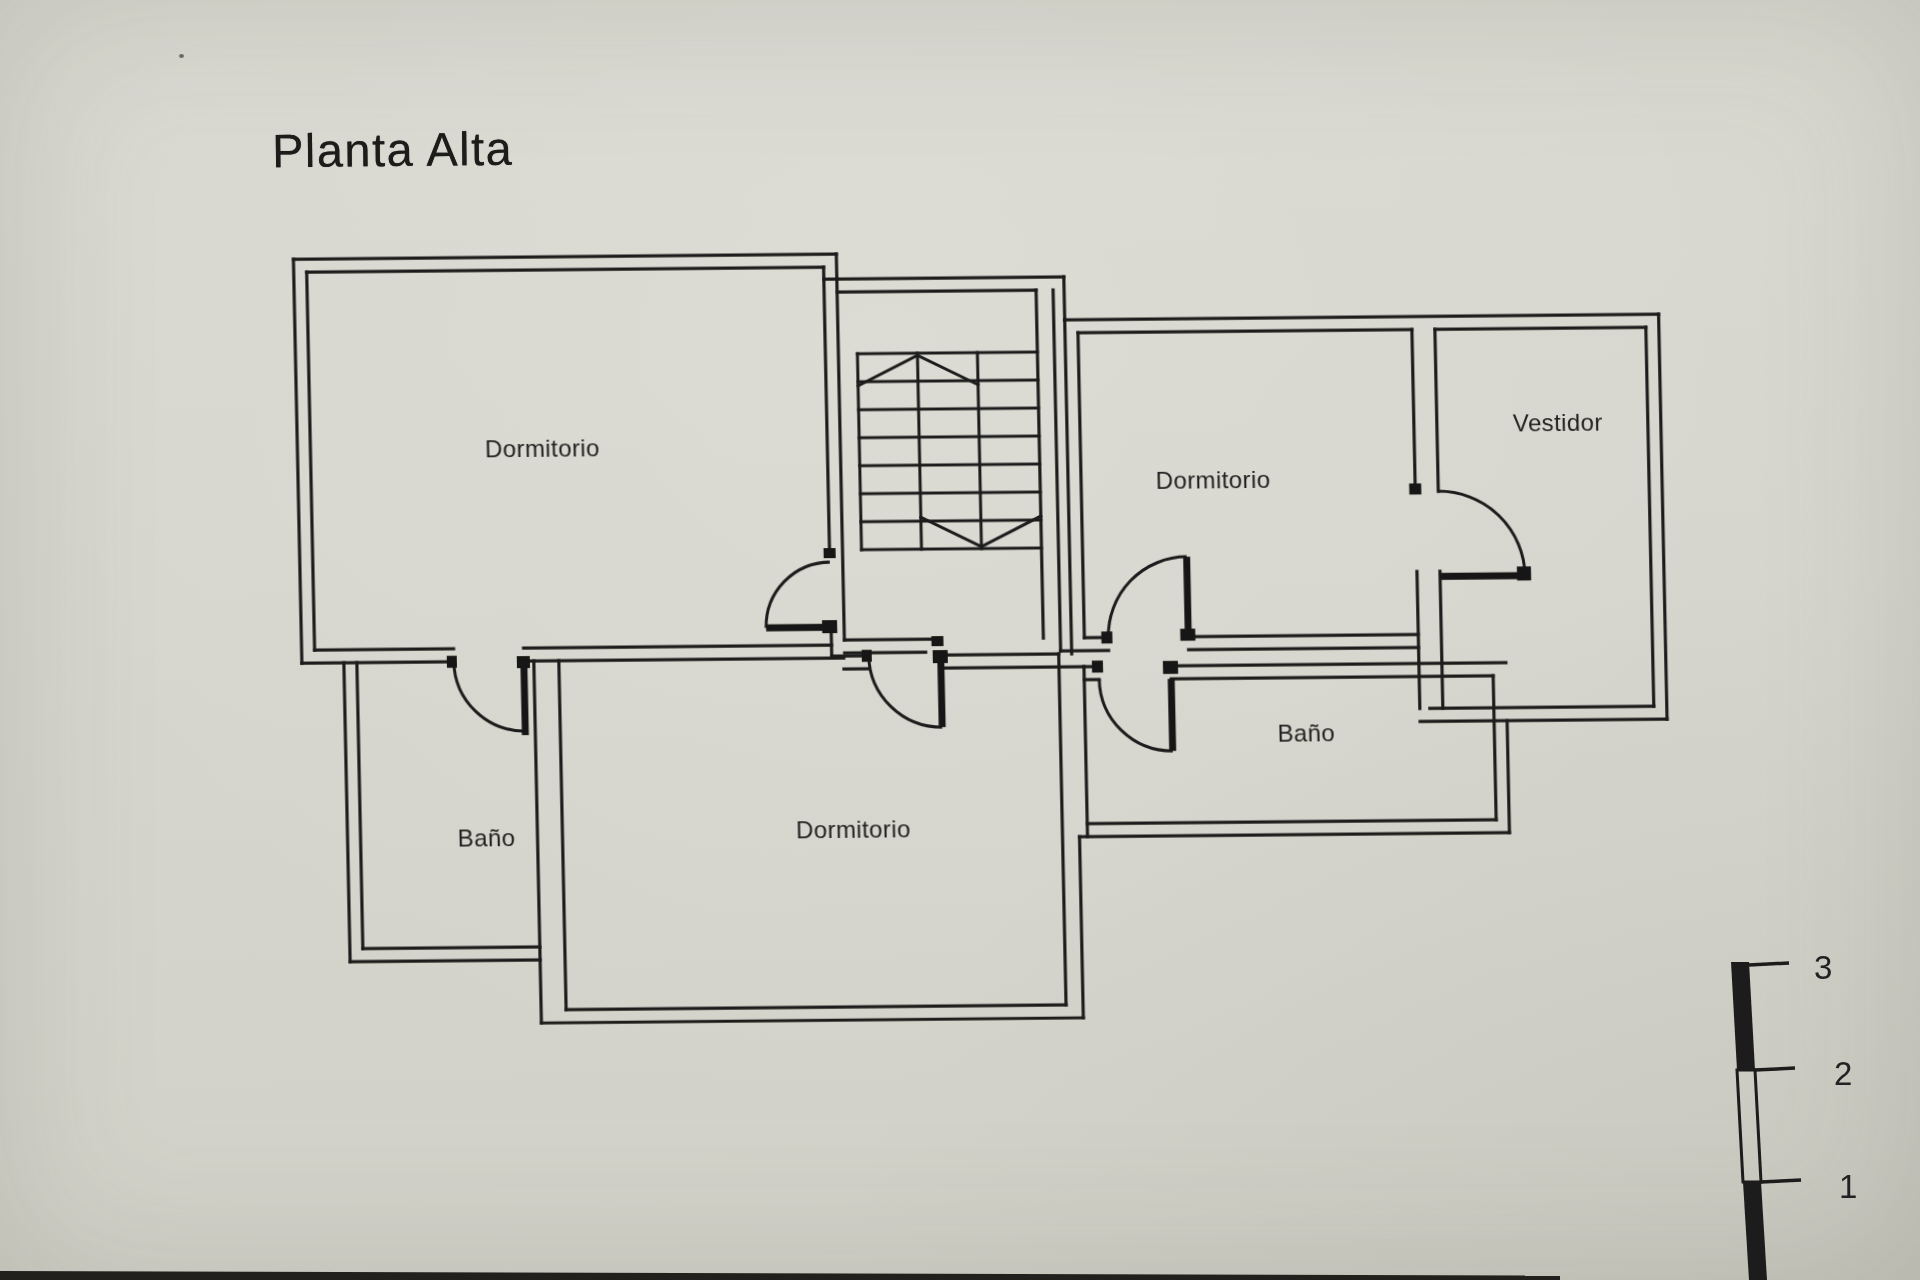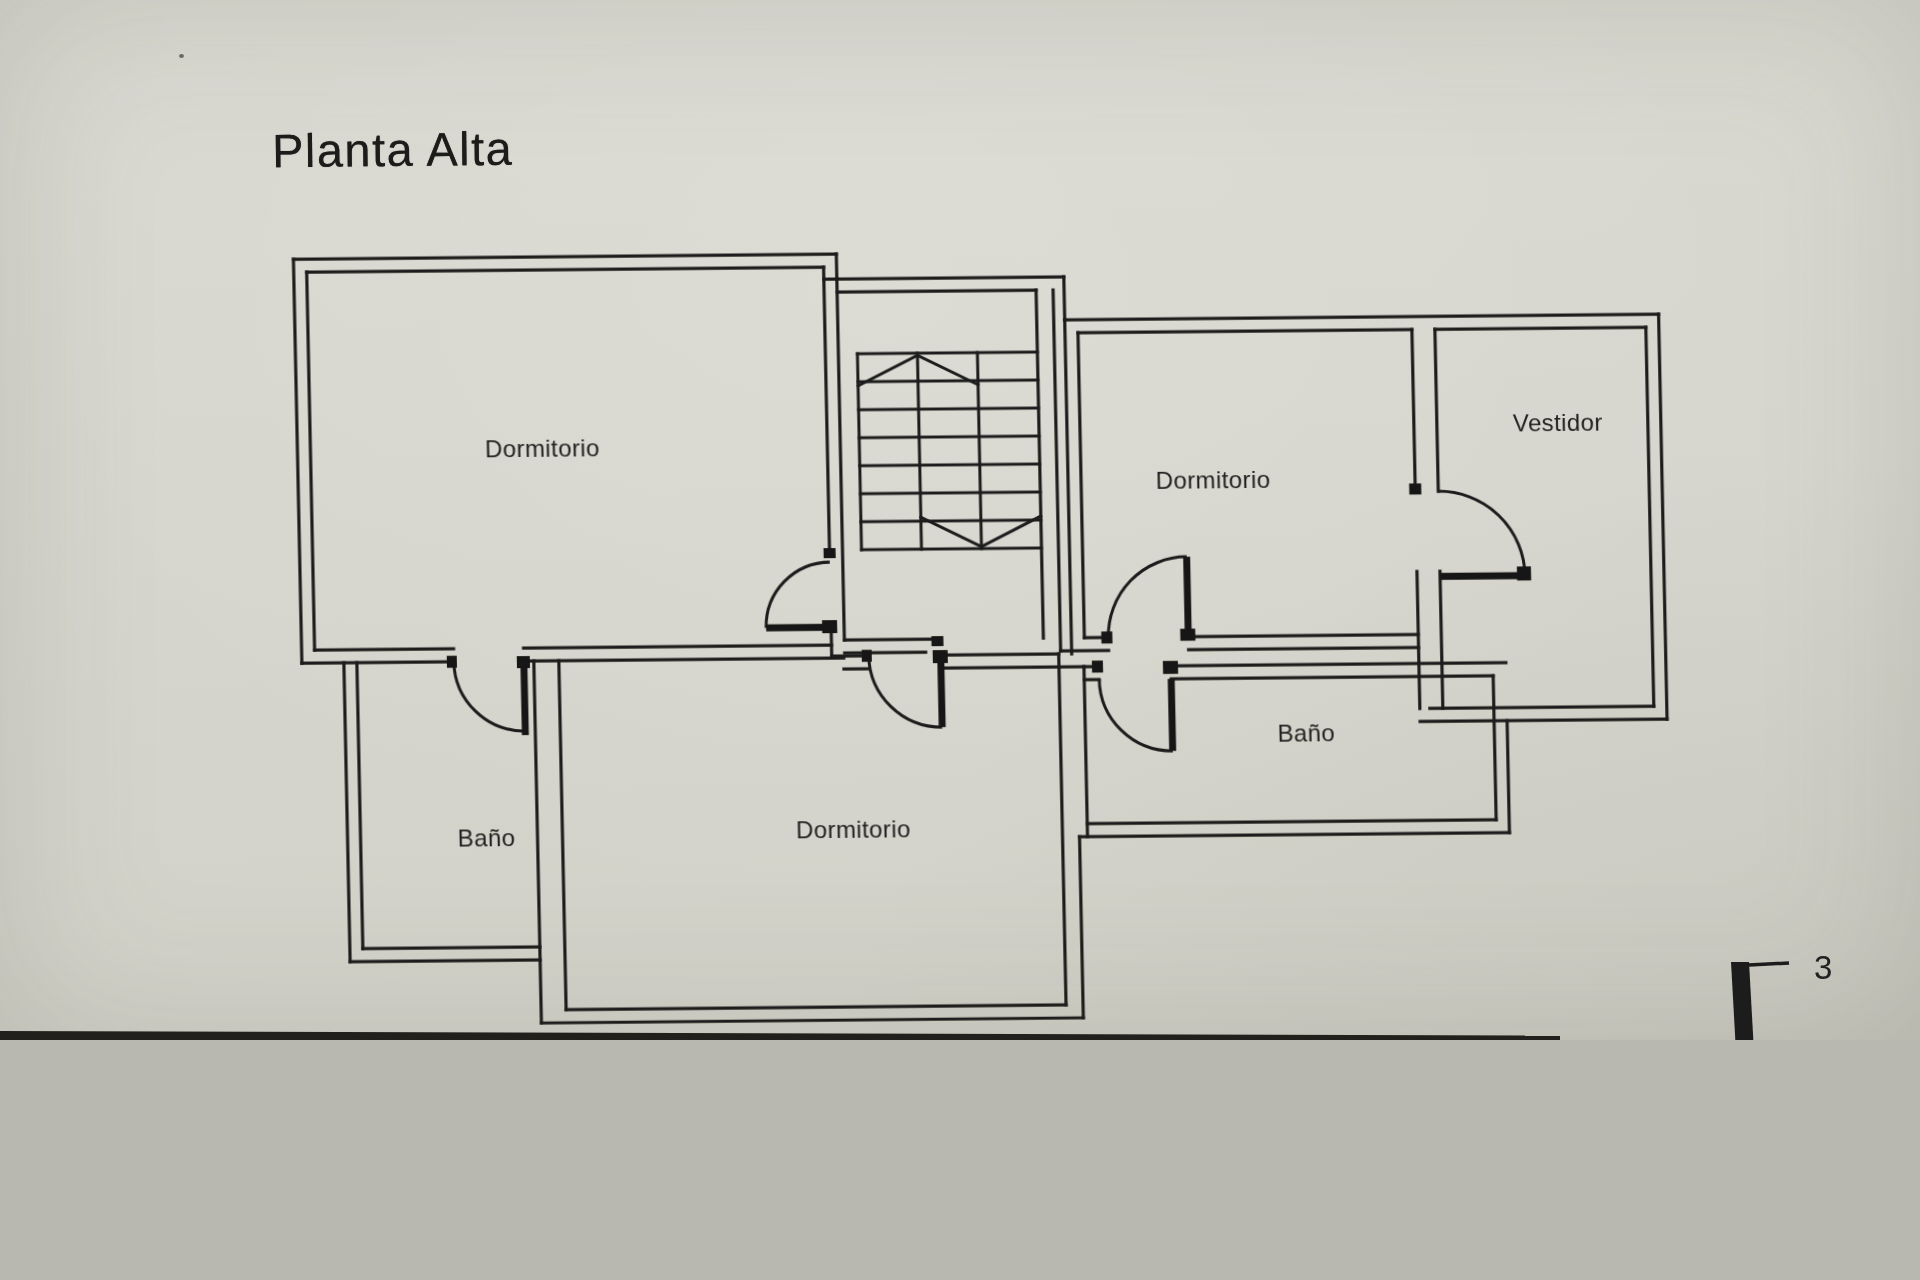--- a/index.html
+++ b/index.html
@@ -1,18 +1,18 @@
 <!DOCTYPE html>
 <html><head>
 <meta charset="utf-8">
 <style>
   html,body{margin:0;padding:0;background:#b9b8b0;}
   .page{
     position:relative;
-    width:1920px;height:1040px;
+    width:1920px;height:1280px;
     overflow:hidden;
     background:
       radial-gradient(ellipse at 46% 28%, rgba(255,255,255,0.10), rgba(255,255,255,0) 62%),
       radial-gradient(ellipse at 100% 100%, rgba(120,118,110,0.10), rgba(0,0,0,0) 40%),
       linear-gradient(178deg, #dad9d1 0%, #d7d6ce 48%, #d2d1c8 100%);
     font-family:"Liberation Sans", sans-serif;
   }
   .vignette{position:absolute;inset:0;box-shadow:inset 0 0 160px rgba(90,88,80,0.18);pointer-events:none;}
   .title{
     position:absolute;left:272px;top:122px;

